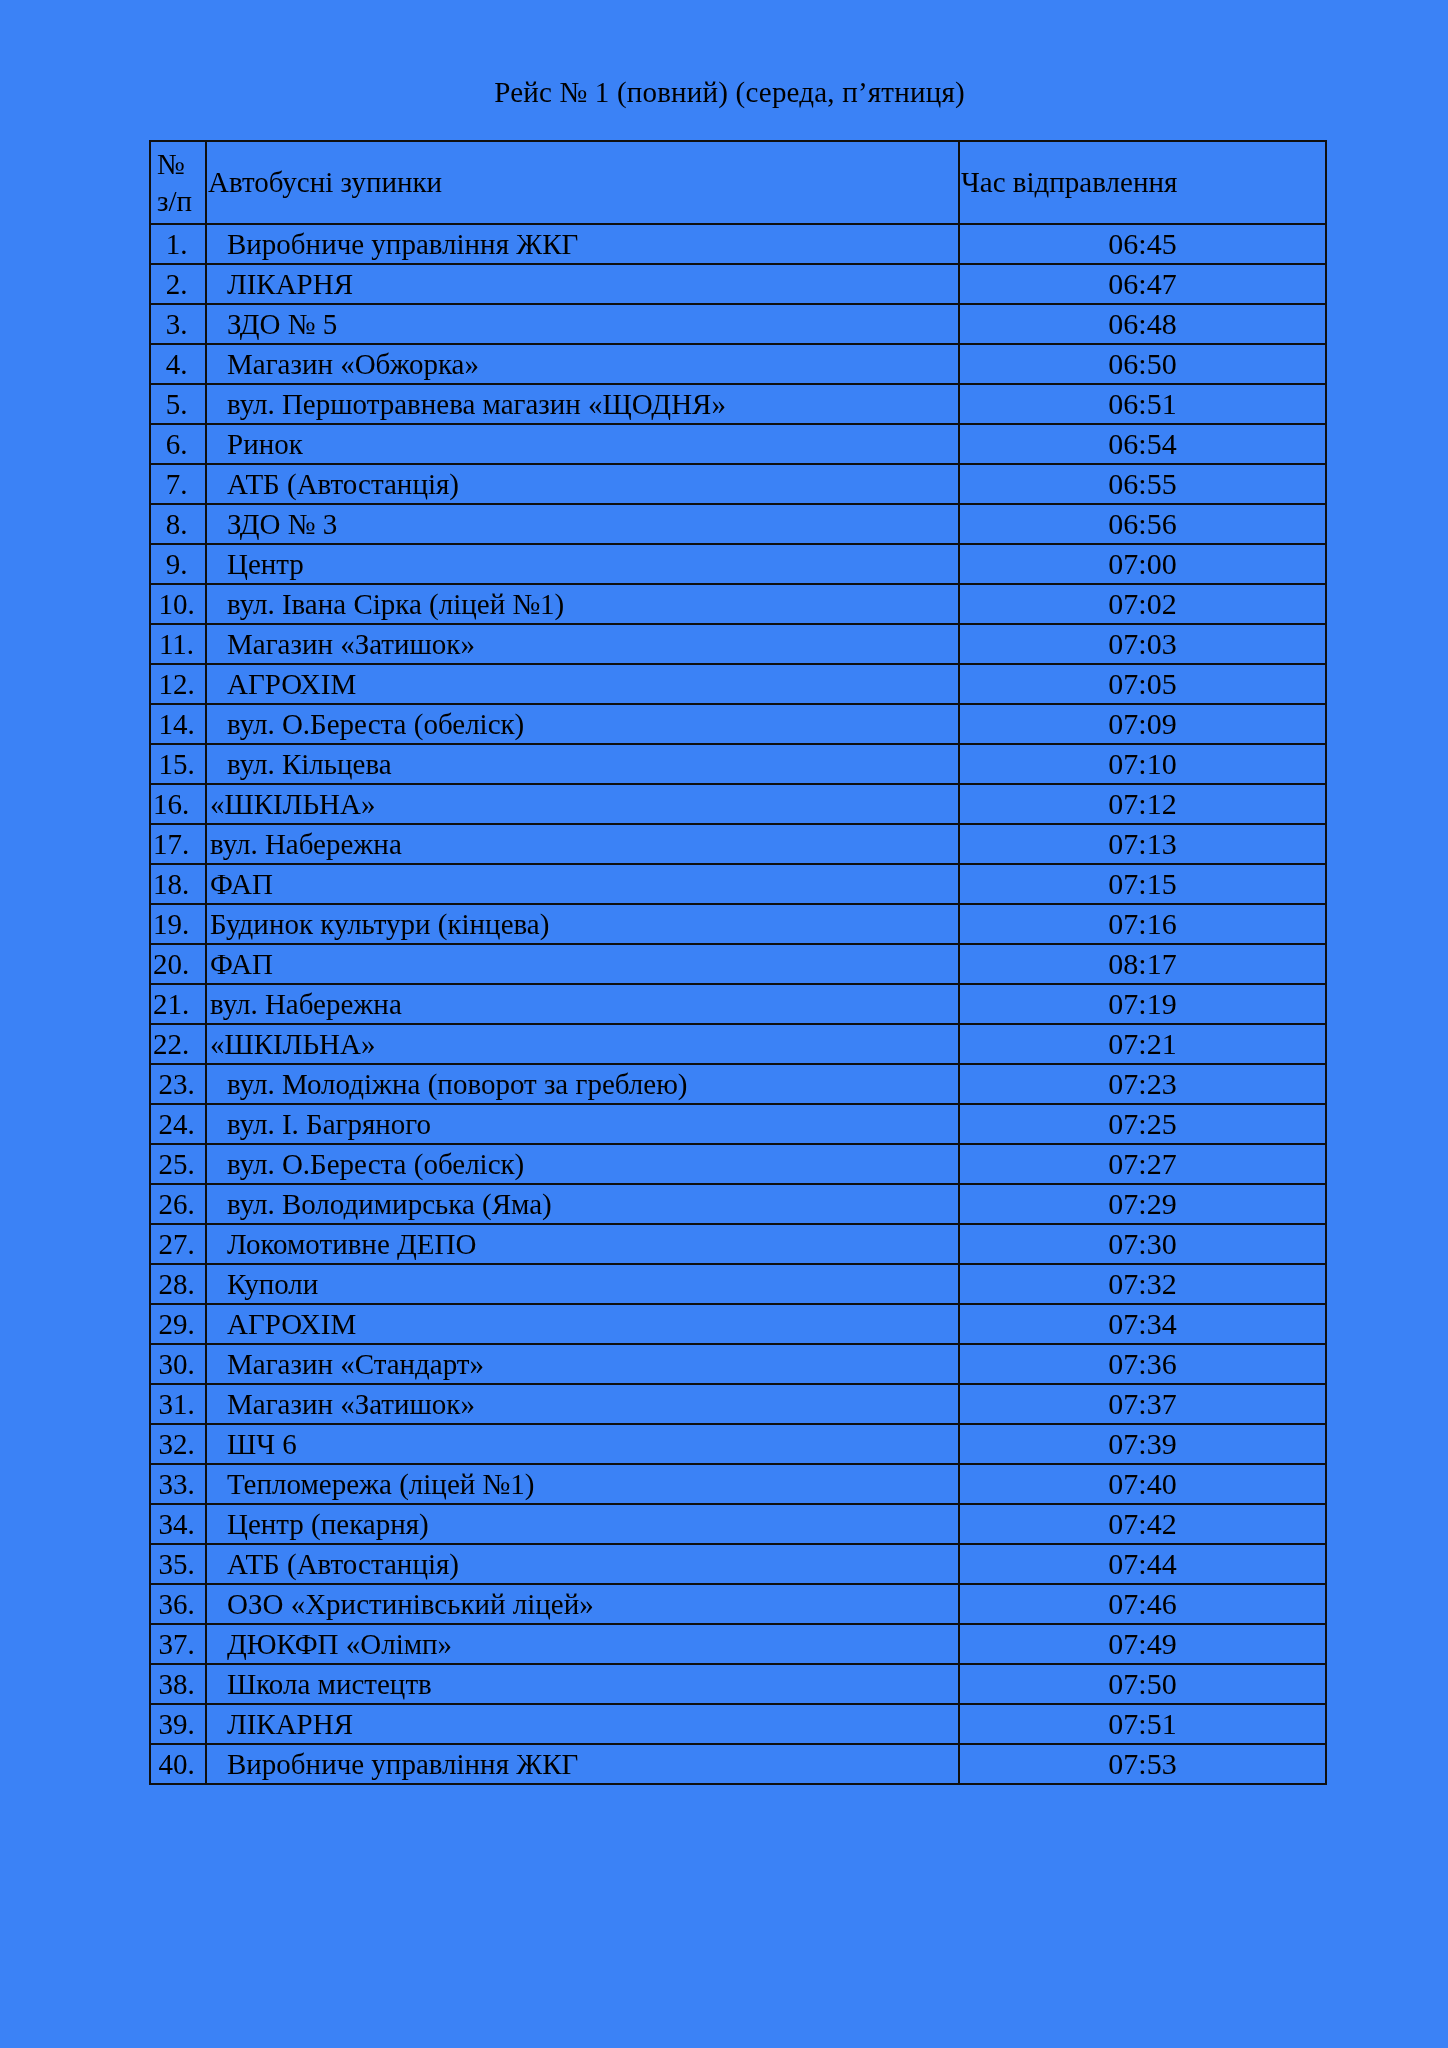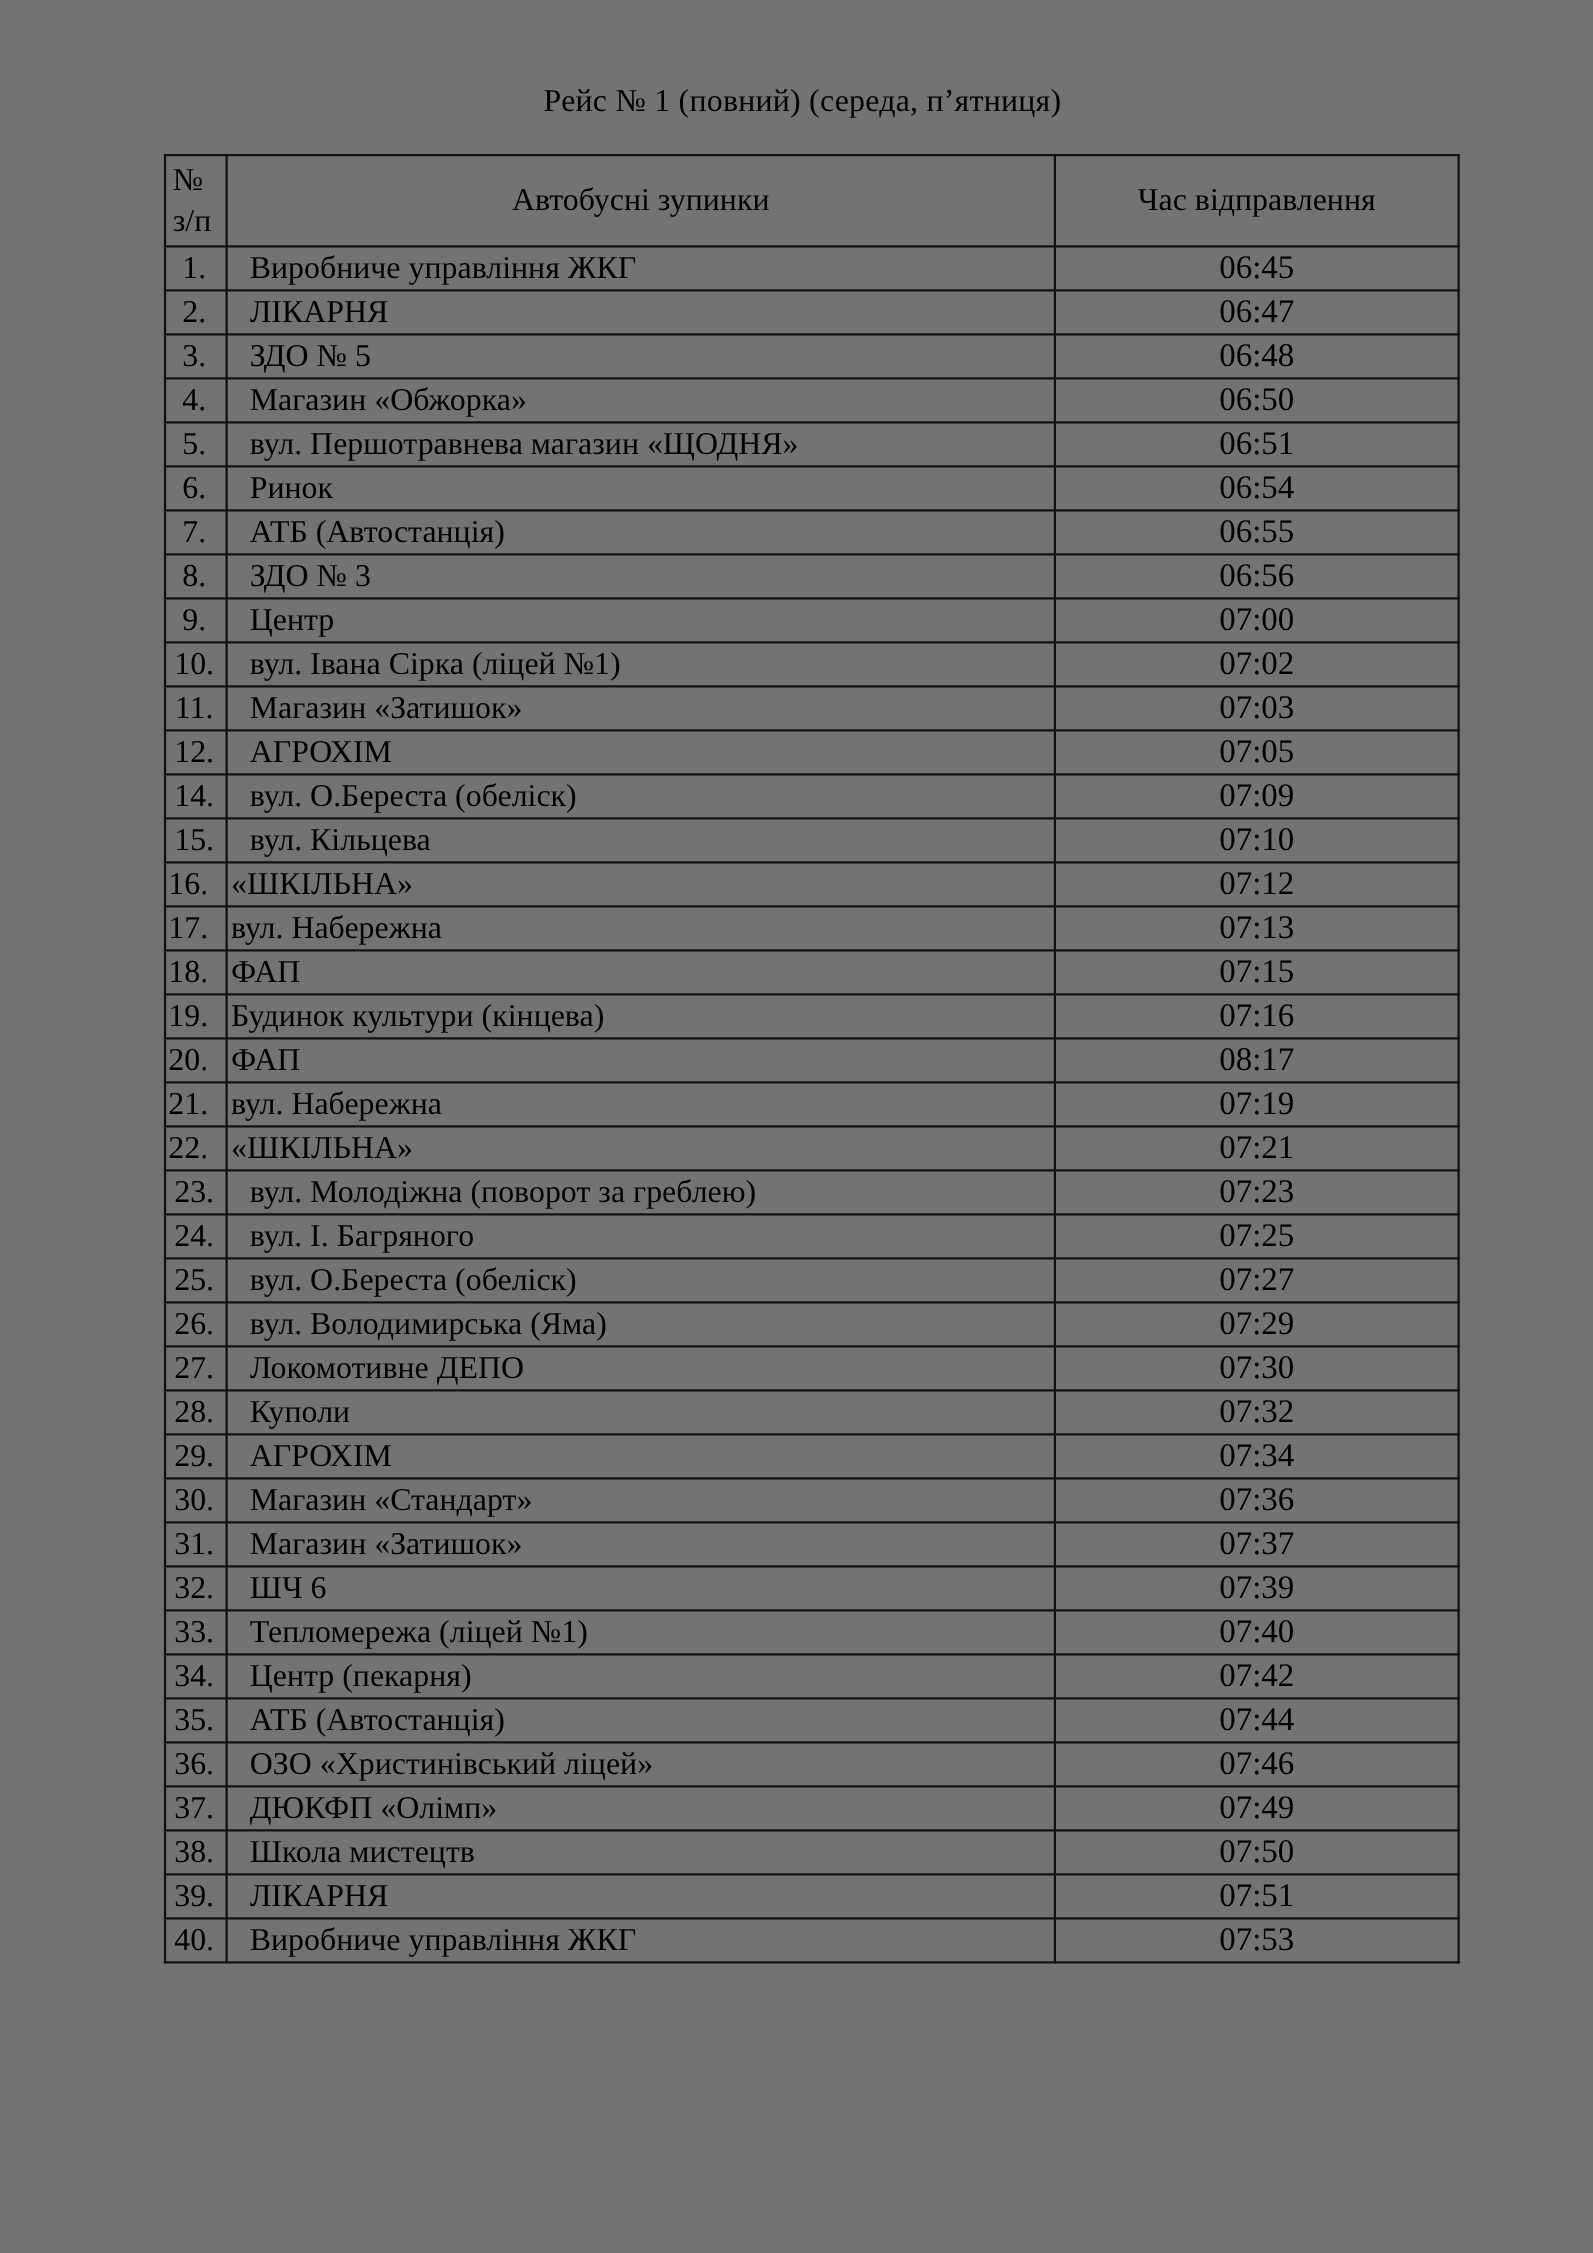--- a/index.html
+++ b/index.html
@@ -8,21 +8,21 @@
     background: #ffffff;
     width: 1448px;
     height: 2048px;
     font-family: "Liberation Serif", serif;
     color: #000000;
   }
   .page {
     position: relative;
     width: 1448px;
     height: 2048px;
-    background: #737373;
+    background: #3b82f6;
     overflow: hidden;
   }
   .doc-title {
     position: absolute;
     top: 76px;
     left: 149px;
     width: 1161px;
     text-align: center;
     font-size: 29px;
     letter-spacing: 0.2px;
@@ -39,21 +39,21 @@
   table.schedule th, table.schedule td {
     border: 2px solid #101010;
     font-weight: normal;
     overflow: hidden;
   }
   th.col-num, td.col-num { width: 47px; }
   th.col-stop, td.col-stop { width: 749px; }
   th.col-time, td.col-time { width: 363px; }
 
   thead tr { height: 83px; }
-  thead th { font-size: 29px; text-align: center; vertical-align: middle; }
+  thead th { font-size: 29px; text-align: left; vertical-align: middle; }
   th.col-num {
     white-space: pre-line;
     line-height: 1.25;
     text-align: left;
     padding-left: 6px;
   }
 
   tbody tr { height: 40px; }
   tbody td { font-size: 29px; vertical-align: middle; }
   td.col-num { text-align: center; padding-right: 4px; }

